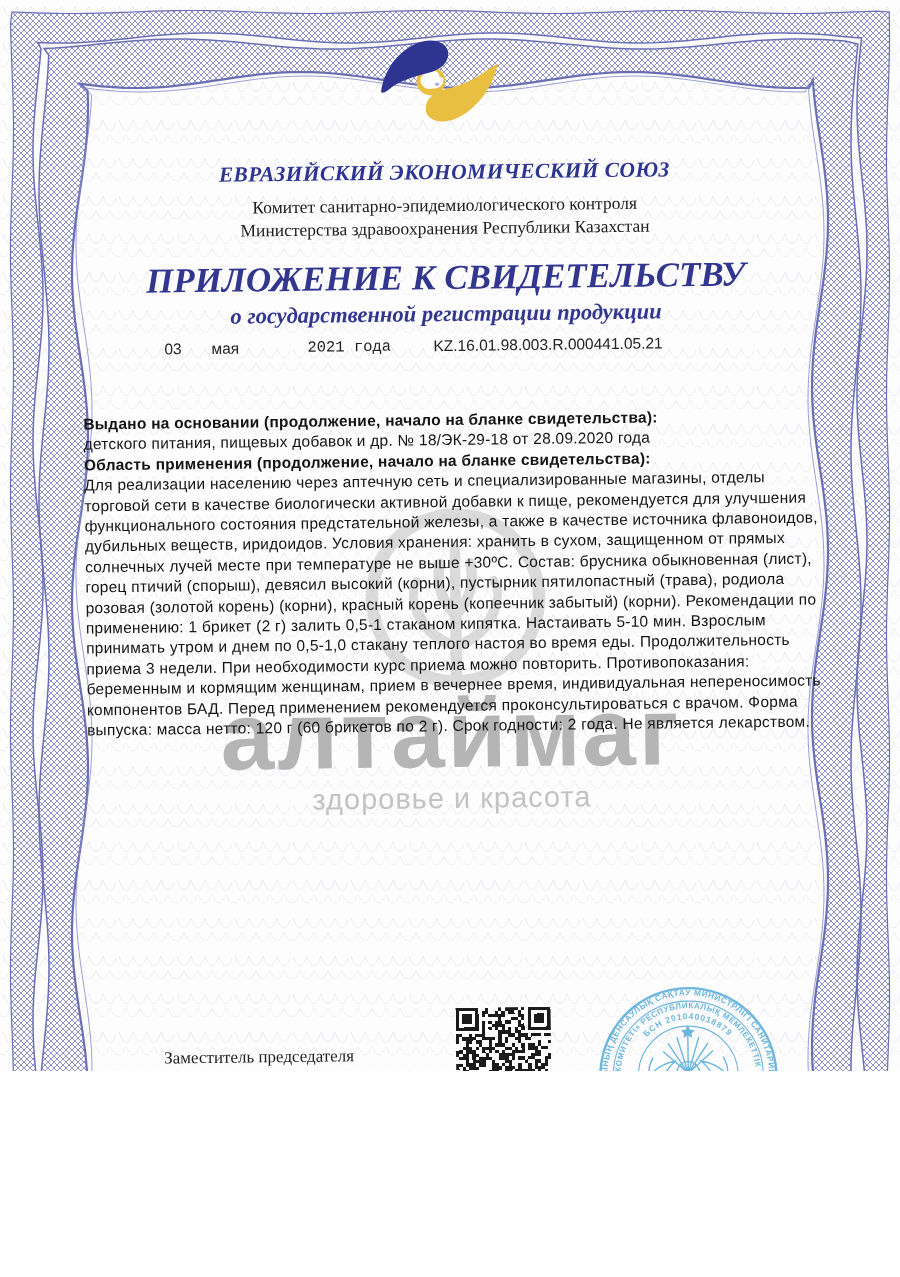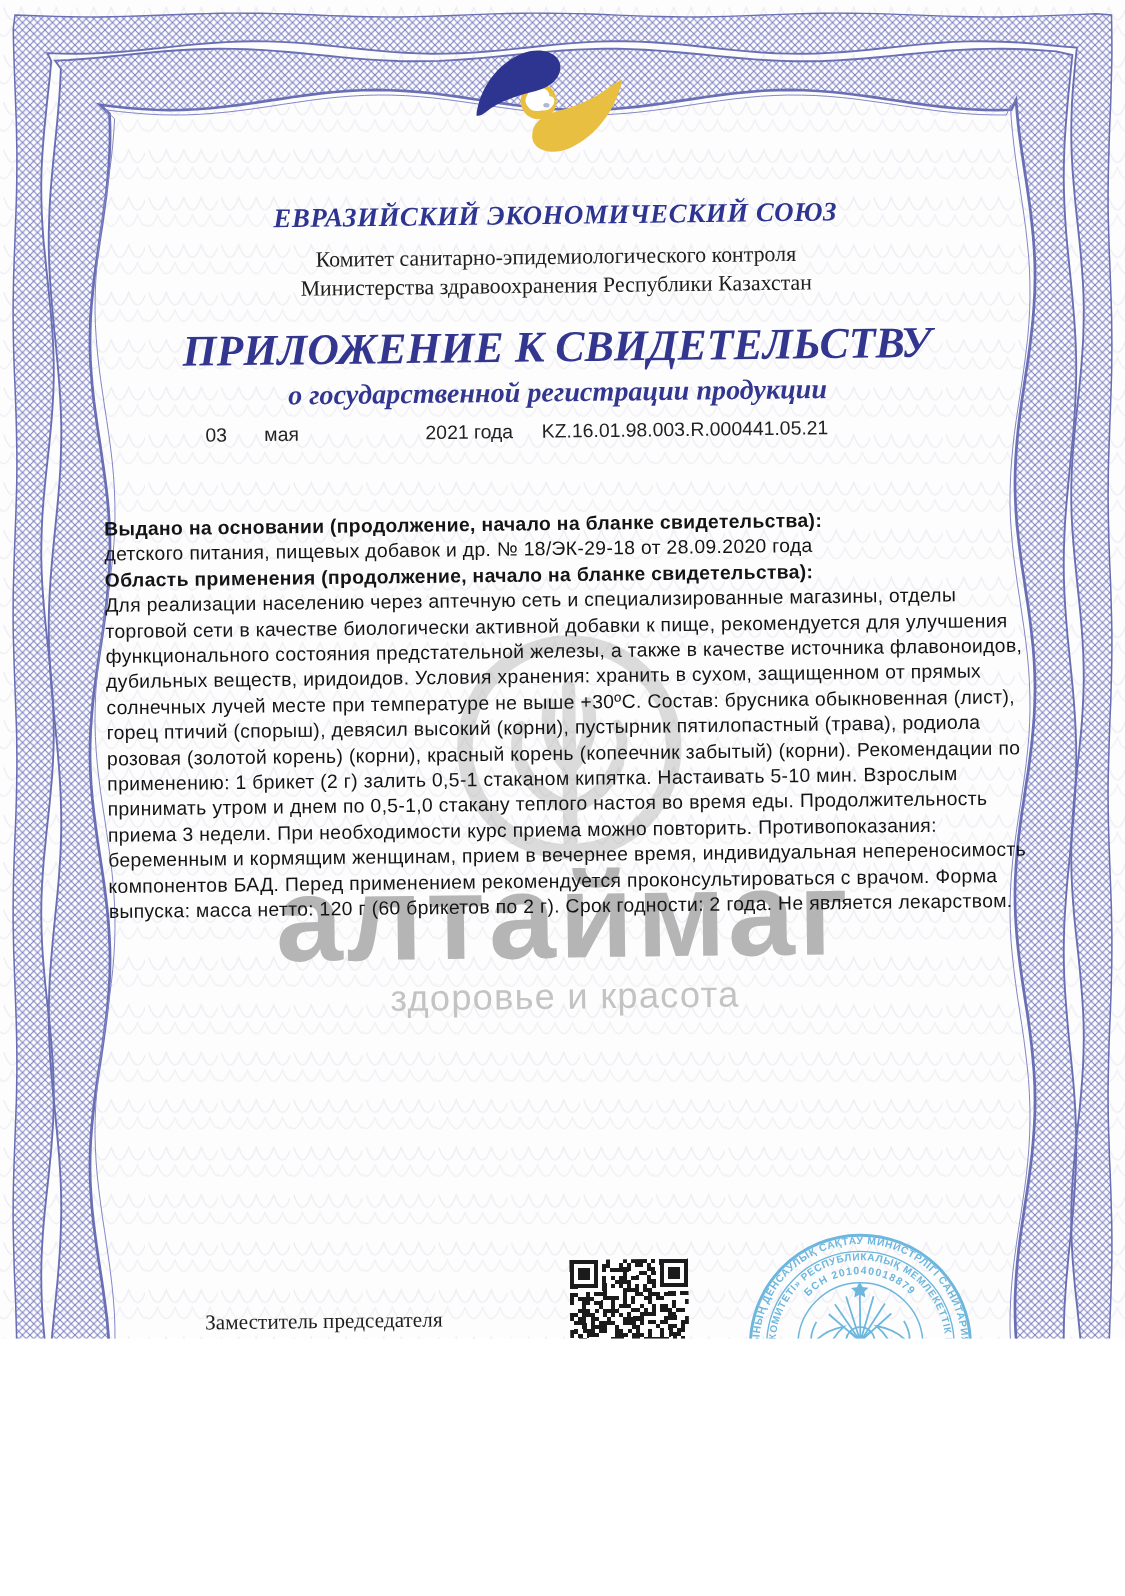--- a/index.html
+++ b/index.html
@@ -16,21 +16,21 @@
             font-size:21.5px;color:#2e3591;letter-spacing:.4px;}
   .committee{position:absolute;left:0;top:194px;width:900px;text-align:center;
              font-family:"Liberation Serif",serif;font-size:17.5px;color:#20201f;line-height:23px;}
   .doc-title{position:absolute;left:0;top:258px;width:900px;text-align:center;
              font-family:"Liberation Serif",serif;font-style:italic;font-weight:bold;
              font-size:35px;color:#32368f;}
   .doc-subtitle{position:absolute;left:0;top:301px;width:900px;text-align:center;
              font-family:"Liberation Serif",serif;font-style:italic;font-weight:bold;
              font-size:22.5px;color:#32368f;}
   .date-row span{position:absolute;top:337px;font-size:15.5px;color:#222;}
-  .d-day{left:168px;} .d-month{left:215px;text-align:right;} .d-year{left:344px;} .d-num{left:437px;}
+  .d-day{left:168px;} .d-month{left:215px;text-align:right;} .d-year{left:311px;font-family:Liberation Mono, monospace;} .d-num{left:437px;}
 
   
   .wm-emblem{position:absolute;left:360px;top:502px;width:192px;height:192px;opacity:.30;}
   .wm-brand{position:absolute;left:0;top:686px;width:900px;text-align:center;
             font-weight:bold;font-size:96px;color:#b5b5b5;letter-spacing:3px;line-height:96px;}
   .wm-tag{position:absolute;left:0;top:782px;width:900px;text-align:center;
           font-size:29px;color:#c3c3c3;letter-spacing:1px;}
 
   
   .body-block{position:absolute;left:86px;top:410px;width:737px;

